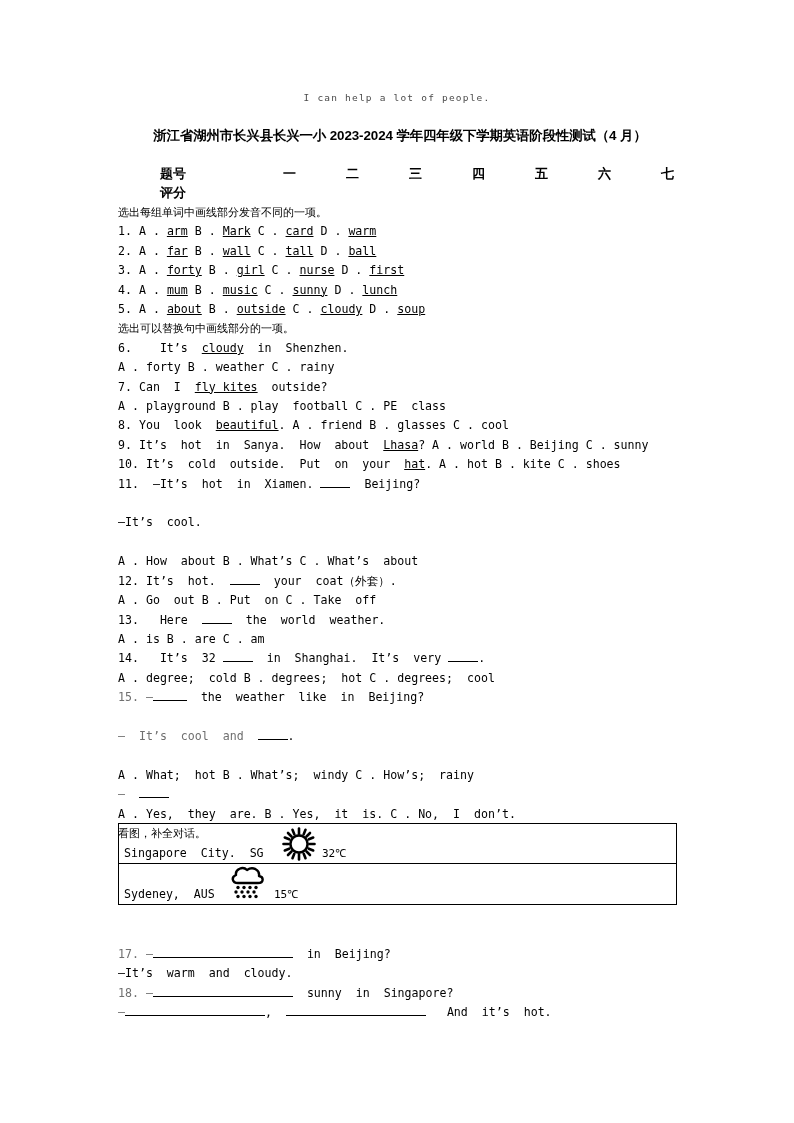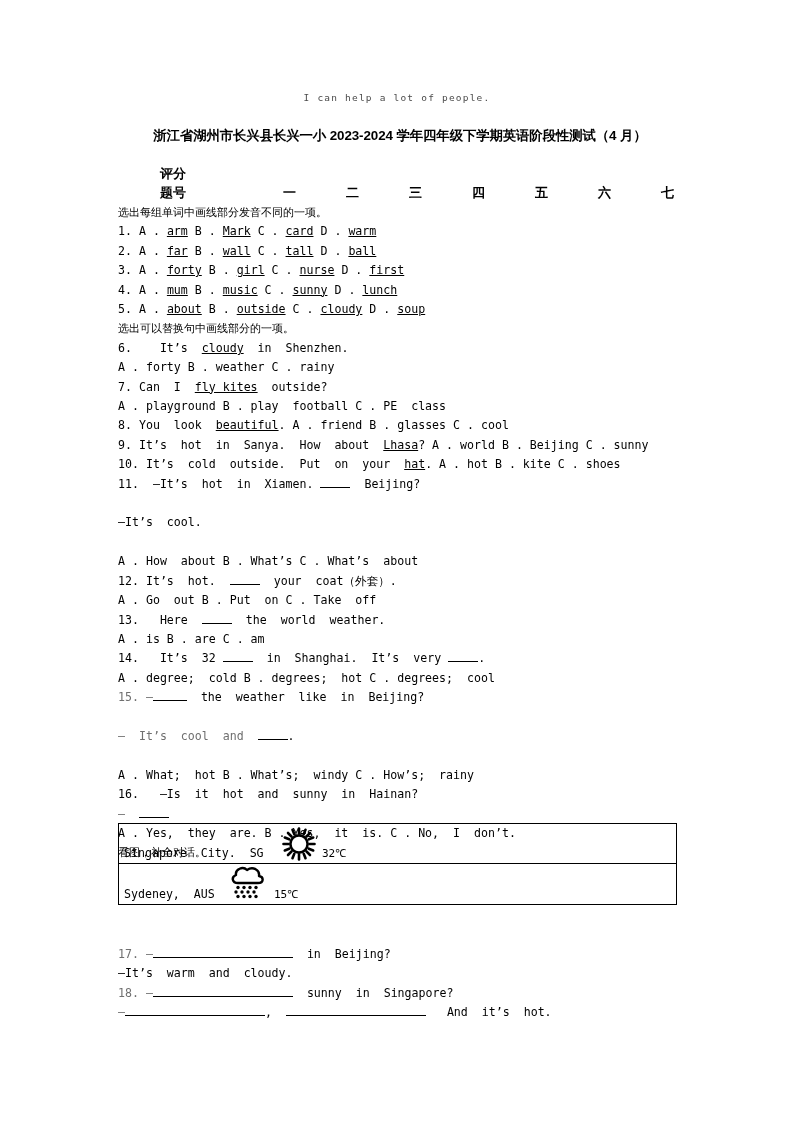--- a/index.html
+++ b/index.html
@@ -157,40 +157,40 @@
 </head>
 <body>
 
 <div class="page">
 
   <div class="runhead">I can help a lot of people.</div>
 
   <div class="doc-title">浙江省湖州市长兴县长兴一小 2023-2024 学年四年级下学期英语阶段性测试（4 月）</div>
 
   <div class="score-table">
-    <div class="score-row">
-      <div class="score-label">评分</div>
-      <div class="score-cell"></div>
-      <div class="score-cell"></div>
-      <div class="score-cell"></div>
-      <div class="score-cell"></div>
-      <div class="score-cell"></div>
-      <div class="score-cell"></div>
-      <div class="score-cell"></div>
-    </div>
     <div class="score-row">
       <div class="score-label">题号</div>
       <div class="score-cell">一</div>
       <div class="score-cell">二</div>
       <div class="score-cell">三</div>
       <div class="score-cell">四</div>
       <div class="score-cell">五</div>
       <div class="score-cell">六</div>
       <div class="score-cell">七</div>
     </div>
+    <div class="score-row">
+      <div class="score-label">评分</div>
+      <div class="score-cell"></div>
+      <div class="score-cell"></div>
+      <div class="score-cell"></div>
+      <div class="score-cell"></div>
+      <div class="score-cell"></div>
+      <div class="score-cell"></div>
+      <div class="score-cell"></div>
+    </div>
   </div>
 
   <div class="body-text">
 
     <div class="cn-line">选出每组单词中画线部分发音不同的一项。</div>
 
     <div class="q-line"><span>1. A . <span class="u">arm</span> B . <span class="u">Mark</span> C . <span class="u">card</span> D . <span class="u">warm</span></span></div>
     <div class="q-line"><span>2. A . <span class="u">far</span> B . <span class="u">wall</span> C . <span class="u">tall</span> D . <span class="u">ball</span></span></div>
     <div class="q-line"><span>3. A . <span class="u">forty</span> B . <span class="u">girl</span> C . <span class="u">nurse</span> D . <span class="u">first</span></span></div>
     <div class="q-line"><span>4. A . <span class="u">mum</span> B . <span class="u">music</span> C . <span class="u">sunny</span> D . <span class="u">lunch</span></span></div>
@@ -220,21 +220,20 @@
 
     <div class="q-line"><span>14.   It’s  32</span><span> </span><span class="gap w3"></span><span>  </span><span>in  Shanghai.  It’s  very</span><span> </span><span class="gap w3"></span><span>.</span></div>
     <div class="q-line"><span>A . degree;  cold B . degrees;  hot C . degrees;  cool</span></div>
 
     <div class="q-line"><span class="dash">15. —</span><span class="gap w4"></span><span>  </span><span>the  weather  like  in  Beijing?</span></div>
     <div class="q-line blankline"></div>
     <div class="q-line"><span class="dash">—  It’s  cool  and</span><span>  </span><span class="gap w3"></span><span>.</span></div>
     <div class="q-line blankline"></div>
     <div class="q-line"><span>A . What;  hot B . What’s;  windy C . How’s;  rainy</span></div>
 
-    <div class="q-line"><span>16.   —Is  it  hot  and  sunny  in  Hainan?</span></div>
     <div class="q-line"><span class="dash">—</span><span>  </span><span class="gap w3"></span></div>
     <div class="q-line"><span>A . Yes,  they  are. B . Yes,  it  is. C . No,  I  don’t.</span></div>
 
     <div class="cn-line">看图，补全对话。</div>
   </div>
 
   <div class="weather-table">
 
 
     <div class="wt-row">

